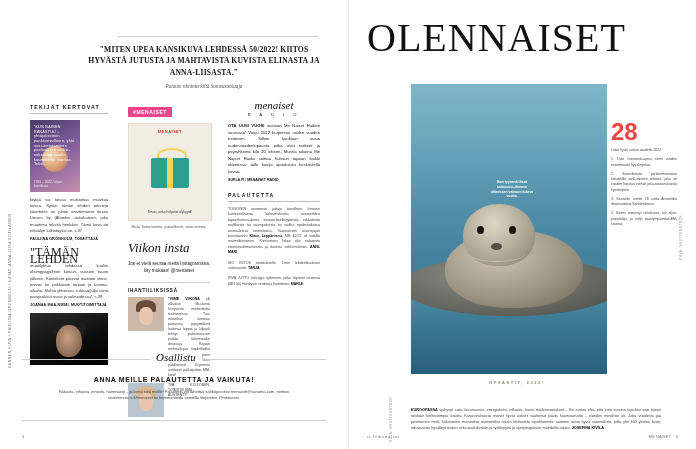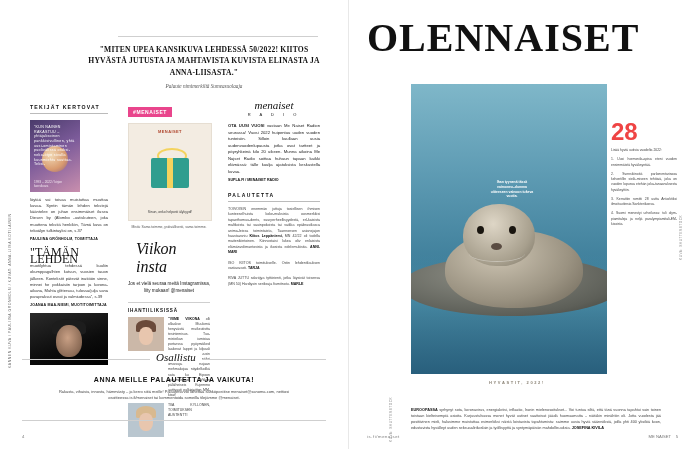--- a/index.html
+++ b/index.html
@@ -105,21 +105,21 @@
     border-bottom-color:transparent;
   }
   .magcover .mc-cap{
     position:absolute;left:6px;bottom:5px;right:6px;text-align:center;
     font-size:3.4px;color:#3b3b3b;line-height:1.35;
   }
   .mini-cap{font-size:3.4px;color:#555;line-height:1.35;margin-top:4px;text-align:center;}
 
   .script{
     font-family:"Liberation Serif", serif;font-style:italic;
-    font-size:16px;color:#111;margin:10px 8px 4px;
+    font-size:13px;color:#111;margin:10px 0 4px;
   }
   .c2 .lead{
     font-size:4.6px;line-height:1.55;color:#222;text-align:center;
   }
   .c2-rule{height:1px;background:#cfcfcf;margin:8px 0 5px;}
 
   .insta-head{font-size:4.6px;font-weight:700;letter-spacing:.8px;color:#111;margin-bottom:4px;}
   .inf{display:flex;gap:4px;margin-bottom:5px;}
   .inf .av{
     width:36px;height:34px;flex:0 0 36px;background:#cbb8a8;position:relative;overflow:hidden;
@@ -166,21 +166,21 @@
   }
 
   .folio{position:absolute;bottom:10px;font-size:4.2px;color:#777;}
   .folio.l{left:22px;}
 
   
   .right{position:absolute;left:349px;top:0;width:347px;height:449px;}
 
   .bigtitle{
     position:absolute;left:18px;top:18px;width:312px;
-    font-family:"Liberation Serif",serif;font-weight:700;
+    font-family:"Liberation Serif",serif;font-weight:400;
     font-size:40px;letter-spacing:1px;color:#111;line-height:1;
   }
 
   .photo{
     position:absolute;left:62px;top:84px;width:196px;height:290px;overflow:hidden;
     background:linear-gradient(180deg,#7fb7c9 0%,#5f9cb4 30%,#3f7f9b 62%,#2d5f78 100%);
   }
   .photo .water{
     position:absolute;left:0;bottom:0;width:100%;height:120px;
     background:linear-gradient(180deg,rgba(255,255,255,0) 0%,rgba(80,150,175,.55) 40%,rgba(40,95,125,.95) 100%);

